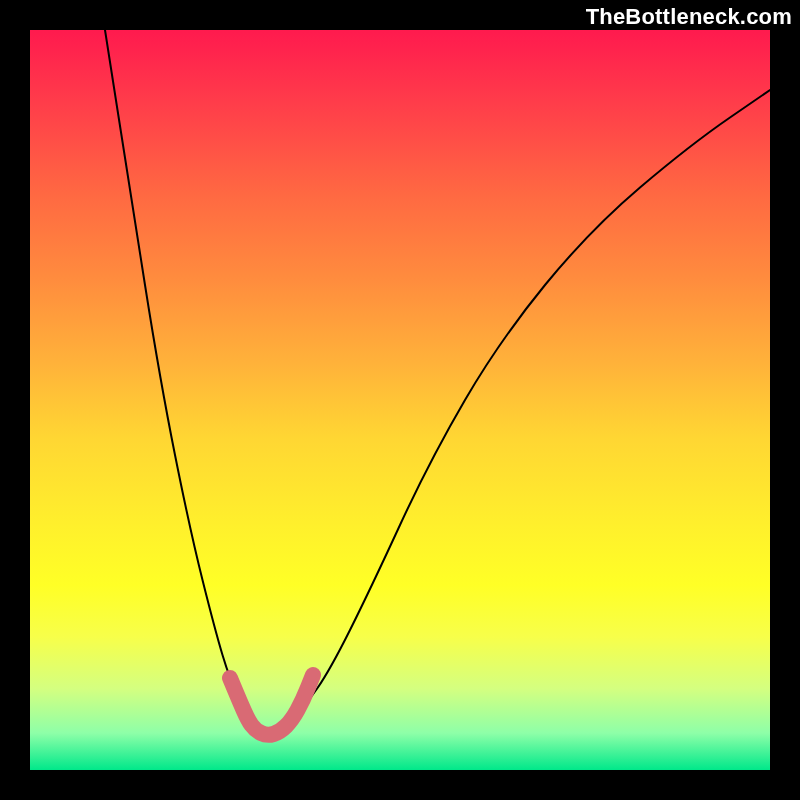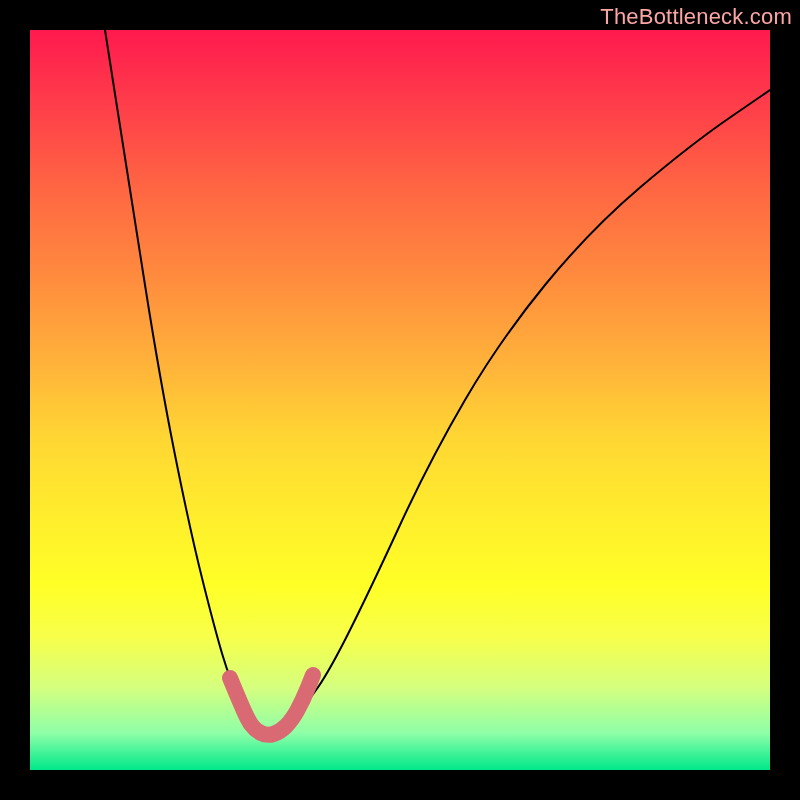--- a/index.html
+++ b/index.html
@@ -29,23 +29,23 @@
       #f7ff4a 82%,
       #d4ff80 89%,
       #8effa8 95%,
       #00e88a 100%
     );
   }
   .watermark {
     position: absolute;
     top: 4px;
     right: 8px;
-    color: #fca5a5;
+    color: #ffffff;
     font-size: 22px;
-    font-weight: 400;
+    font-weight: 700;
     letter-spacing: 0.2px;
   }
   svg.curve {
     position: absolute;
     left: 0;
     top: 0;
     width: 740px;
     height: 740px;
   }
 </style>

